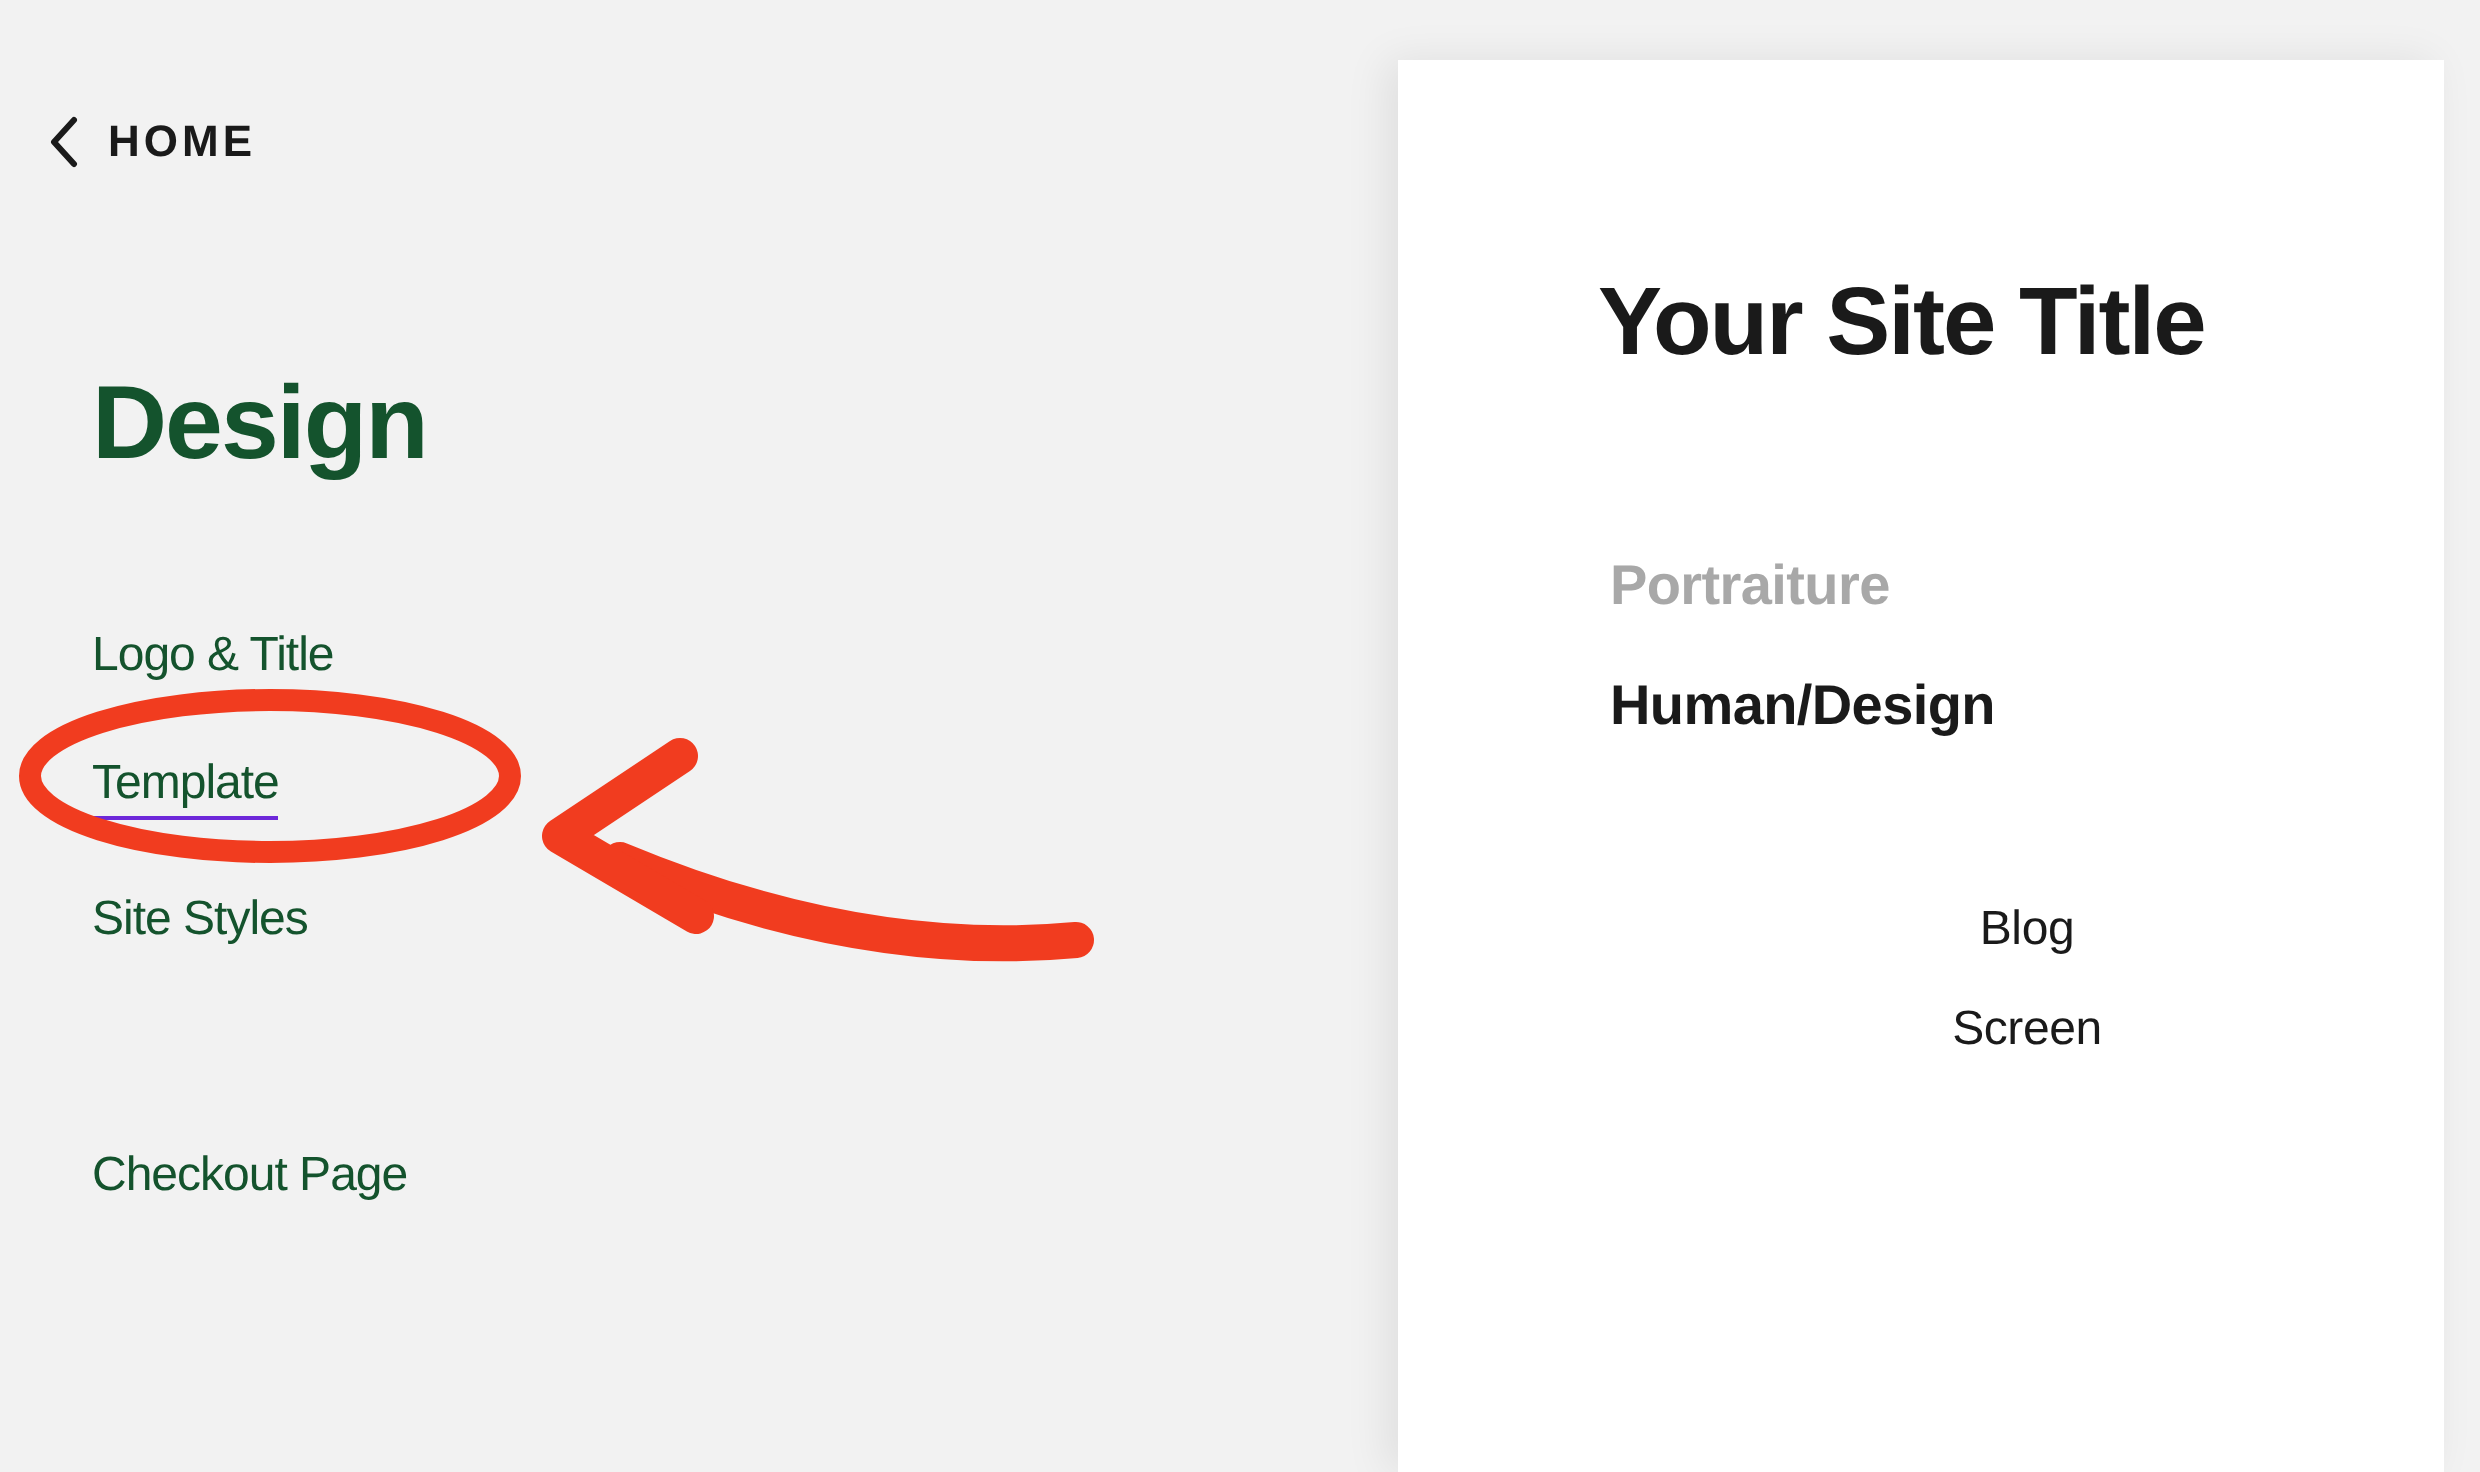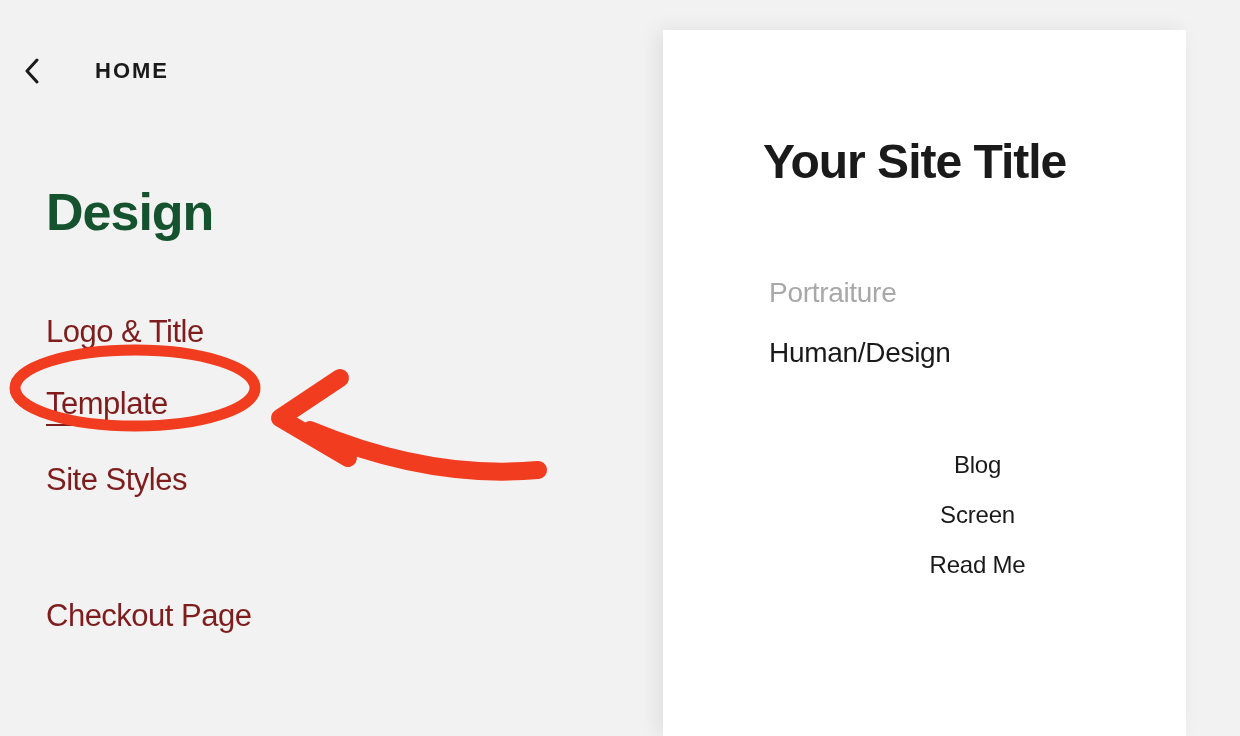--- a/index.html
+++ b/index.html
@@ -22,21 +22,20 @@
       width: 663px;
       height: 736px;
       background: #f2f2f2;
       padding: 0;
     }
     .back-row {
       display: flex;
       align-items: center;
       padding: 58px 0 0 24px;
       cursor: pointer;
-      gap: 41px;
     }
     .chevron-left {
       width: 16px;
       height: 26px;
       margin-right: 14px;
     }
     .chevron-left svg {
       display: block;
     }
     .home-label {
@@ -52,59 +51,59 @@
       padding: 98px 0 0 46px;
       letter-spacing: -1px;
     }
     .menu-group {
       padding: 72px 0 0 46px;
     }
     .menu-group-2 {
       padding: 64px 0 0 46px;
     }
     .menu-item {
-      font-size: 31px;
+      font-size: 24px;
       font-weight: 500;
-      color: #7f1d1d;
+      color: #14532d;
       padding: 0;
       margin-bottom: 36px;
       cursor: pointer;
       display: inline-block;
       letter-spacing: -0.5px;
     }
     .menu-item.underlined {
-      border-bottom: 2px solid #7f1d1d;
+      border-bottom: 2px solid #6d28d9;
       padding-bottom: 2px;
     }
     .menu-item-wrapper {
       position: relative;
     }
     .preview-panel {
       position: absolute;
-      left: 663px;
+      left: 699px;
       top: 30px;
       width: 523px;
       height: 706px;
       background: #ffffff;
       box-shadow: -6px 0 20px rgba(0,0,0,0.08);
       padding: 0;
     }
     .site-title {
       font-size: 48px;
       font-weight: 800;
       color: #1a1a1a;
       padding: 104px 0 0 100px;
       letter-spacing: -1px;
     }
     .nav-list {
       padding: 88px 0 0 106px;
     }
     .nav-item {
       font-size: 28px;
-      font-weight: 400;
+      font-weight: 700;
       color: #1a1a1a;
       margin-bottom: 28px;
       cursor: pointer;
       letter-spacing: -0.3px;
     }
     .nav-item.muted {
       color: #a8a8a8;
     }
     .nav-group-2 {
       padding: 54px 0 0 106px;
@@ -165,21 +164,20 @@
   <h2 class="site-title">Your Site Title</h2>
 
   <div class="nav-list">
     <div class="nav-item muted">Portraiture</div>
     <div class="nav-item">Human/Design</div>
   </div>
 
   <div class="nav-group-2">
     <div class="nav-item-small">Blog</div>
     <div class="nav-item-small">Screen</div>
-    <div class="nav-item-small">Read Me</div>
   </div>
 </div>
 
 <div class="annotation" style="left:0; top:0;">
   <svg width="560" height="520" viewBox="0 0 560 520">
 
     <ellipse cx="135" cy="388" rx="120" ry="38" fill="none" stroke="#f13c1f" stroke-width="11" stroke-linecap="round"></ellipse>
 
     <path d="M 538 470 Q 430 480 310 430" fill="none" stroke="#f13c1f" stroke-width="18" stroke-linecap="round"></path>
 

